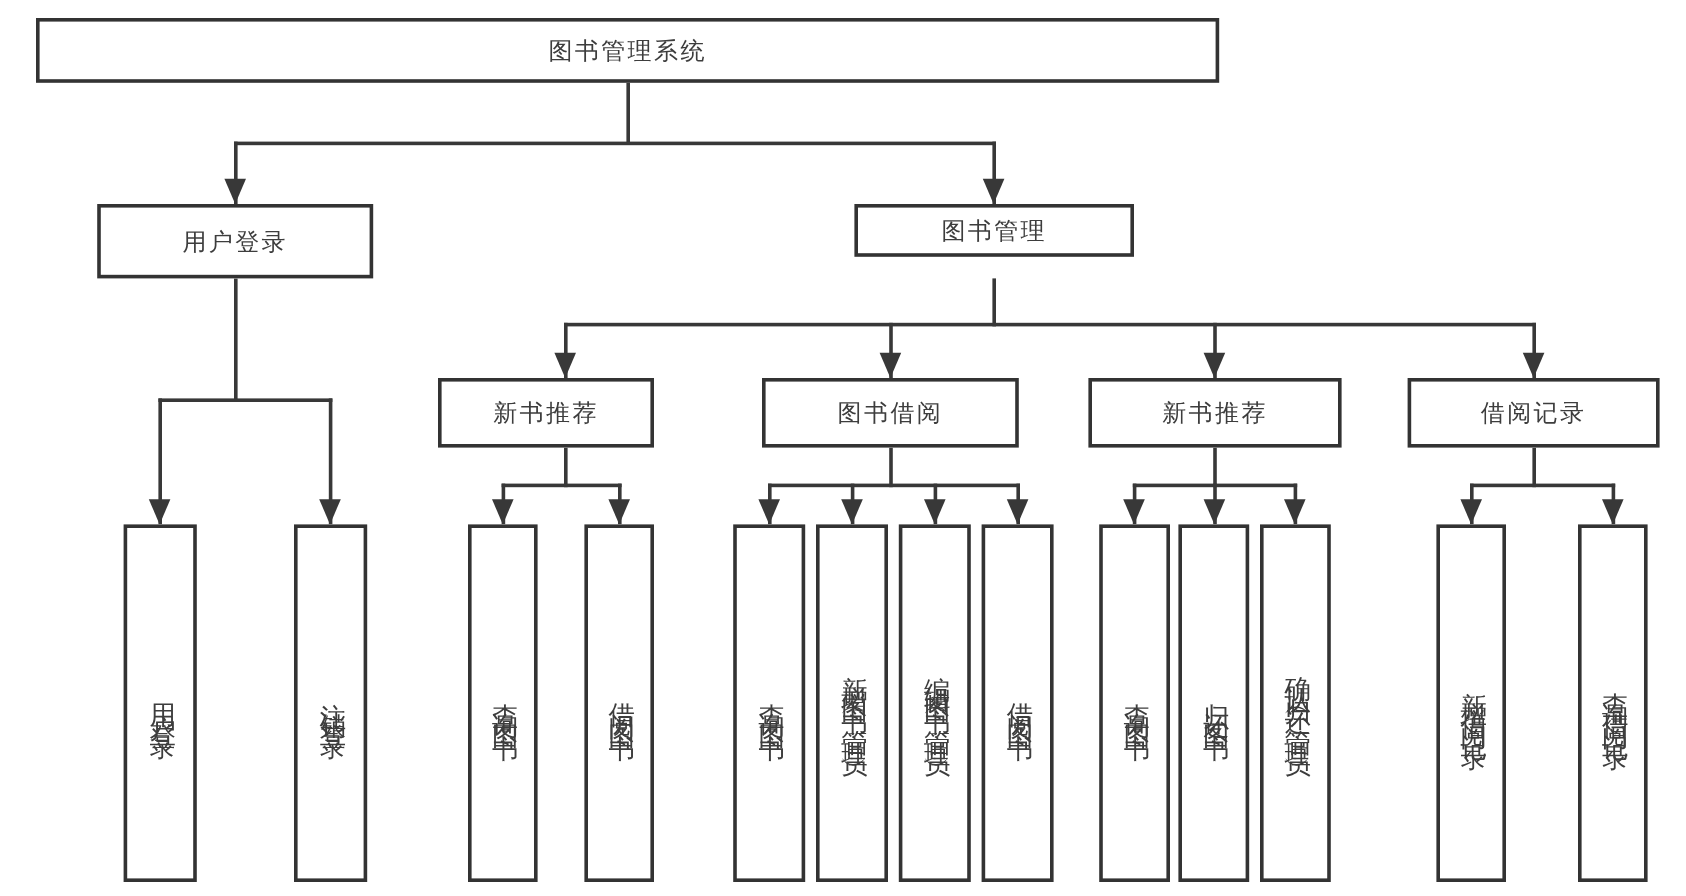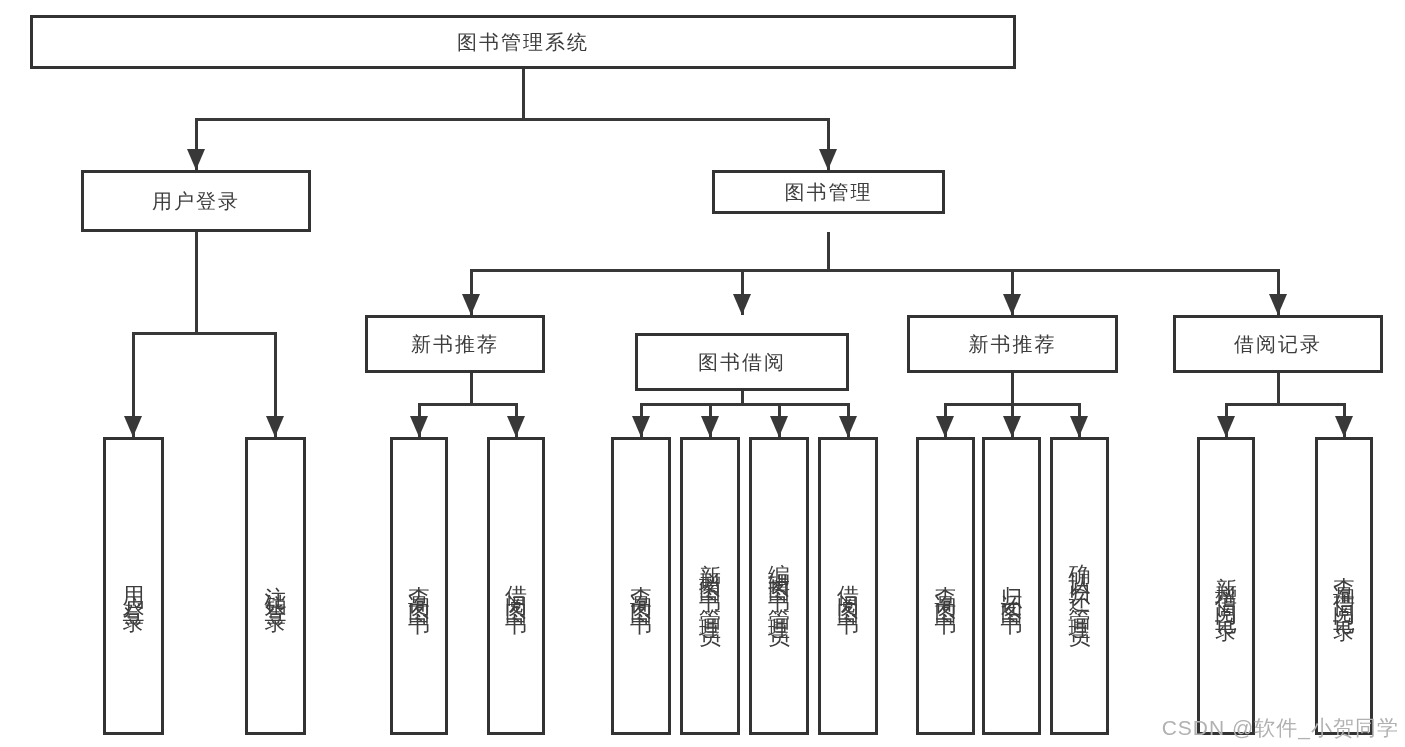--- a/index.html
+++ b/index.html
@@ -7,21 +7,21 @@
     --border:#333333;
     --text:#3d3d3d;
     --watermark:#b1b1b1;
     --background:#ffffff;
   }
   html,body{margin:0;padding:0;background:var(--background);}
   .canvas{
     position:relative;
     width:1405px;height:747px;
     background:var(--background);
-    font-family:Liberation Sans, sans-serif;
+    font-family:Liberation Mono, monospace;
     overflow:hidden;
   }
   .node{
     position:absolute;box-sizing:border-box;
     border:3px solid var(--border);
     background:#fff;
     display:flex;align-items:center;justify-content:center;
     color:var(--text);
     font-size:20px;letter-spacing:2px;
     z-index:2;
@@ -119,21 +119,21 @@
   <div class="node" style="left:81px;top:170px;width:230px;height:62px">
     <span>用户登录</span>
   </div>
   <div class="node" style="left:712px;top:170px;width:233px;height:44px">
     <span>图书管理</span>
   </div>
 
   <div class="node" style="left:365px;top:315px;width:180px;height:58px">
     <span>新书推荐</span>
   </div>
-  <div class="node" style="left:635px;top:333px;width:214px;height:58px">
+  <div class="node" style="left:635px;top:315px;width:214px;height:58px">
     <span>图书借阅</span>
   </div>
   <div class="node" style="left:907px;top:315px;width:211px;height:58px">
     <span>新书推荐</span>
   </div>
   <div class="node" style="left:1173px;top:315px;width:210px;height:58px">
     <span>借阅记录</span>
   </div>
 
   <div class="node leaf" style="left:103px;top:437px;width:61px;height:298px">
@@ -173,14 +173,13 @@
     <span>确认归还（管理员）</span>
   </div>
 
   <div class="node leaf" style="left:1197px;top:437px;width:58px;height:298px">
     <span>新增借阅记录</span>
   </div>
   <div class="node leaf" style="left:1315px;top:437px;width:58px;height:298px">
     <span>查询借阅记录</span>
   </div>
 
-  <div class="watermark">CSDN @软件_小贺同学</div>
 </div>
 
 </body></html>

